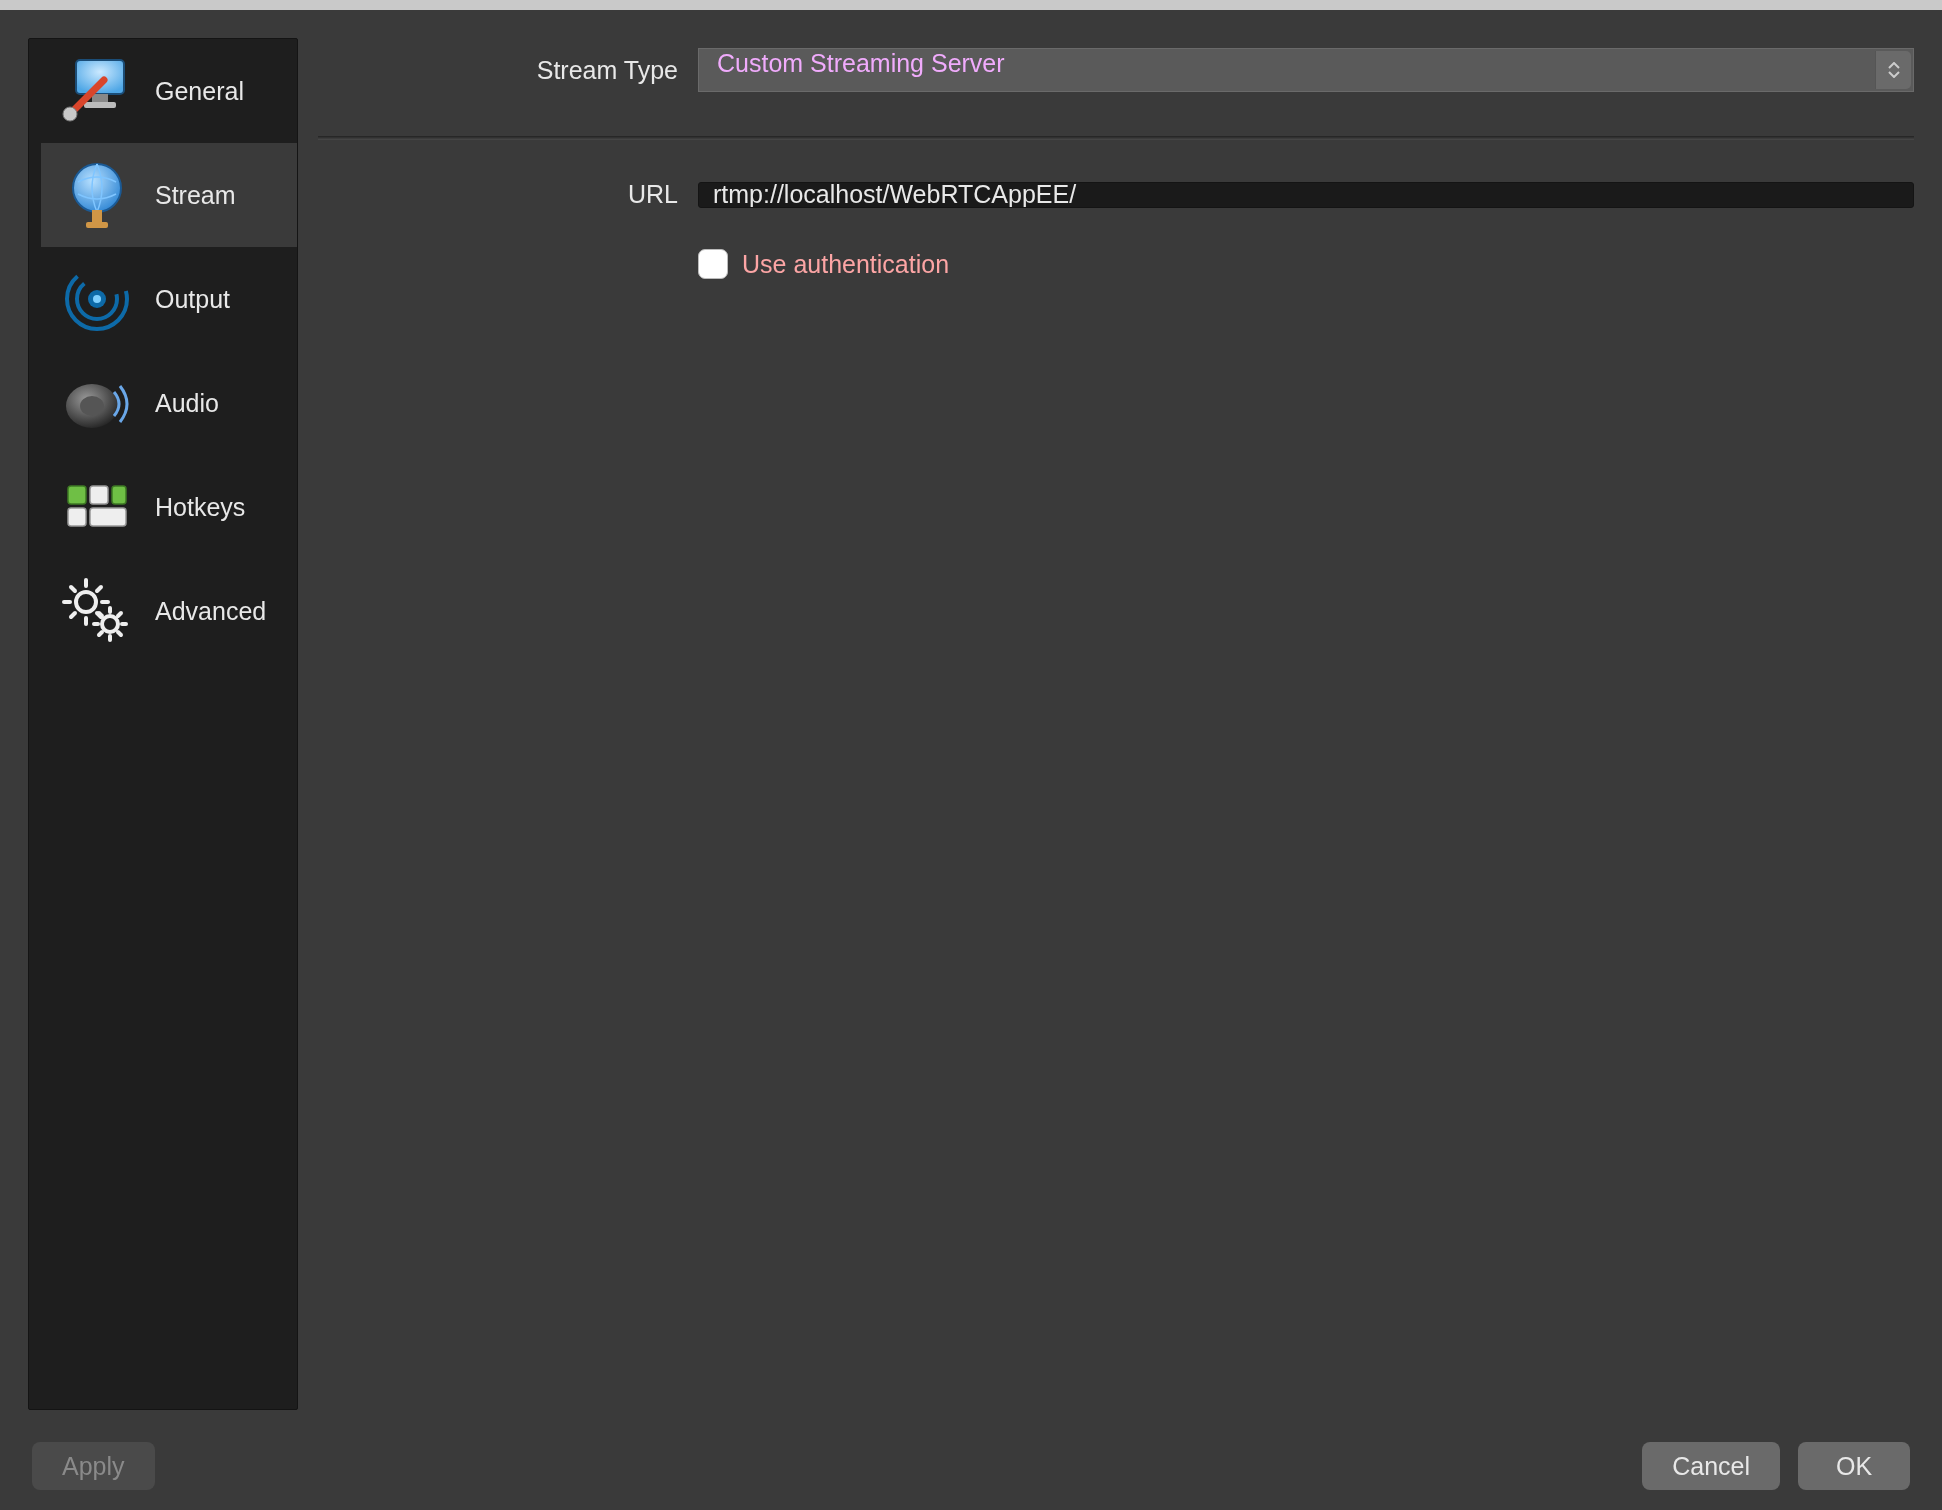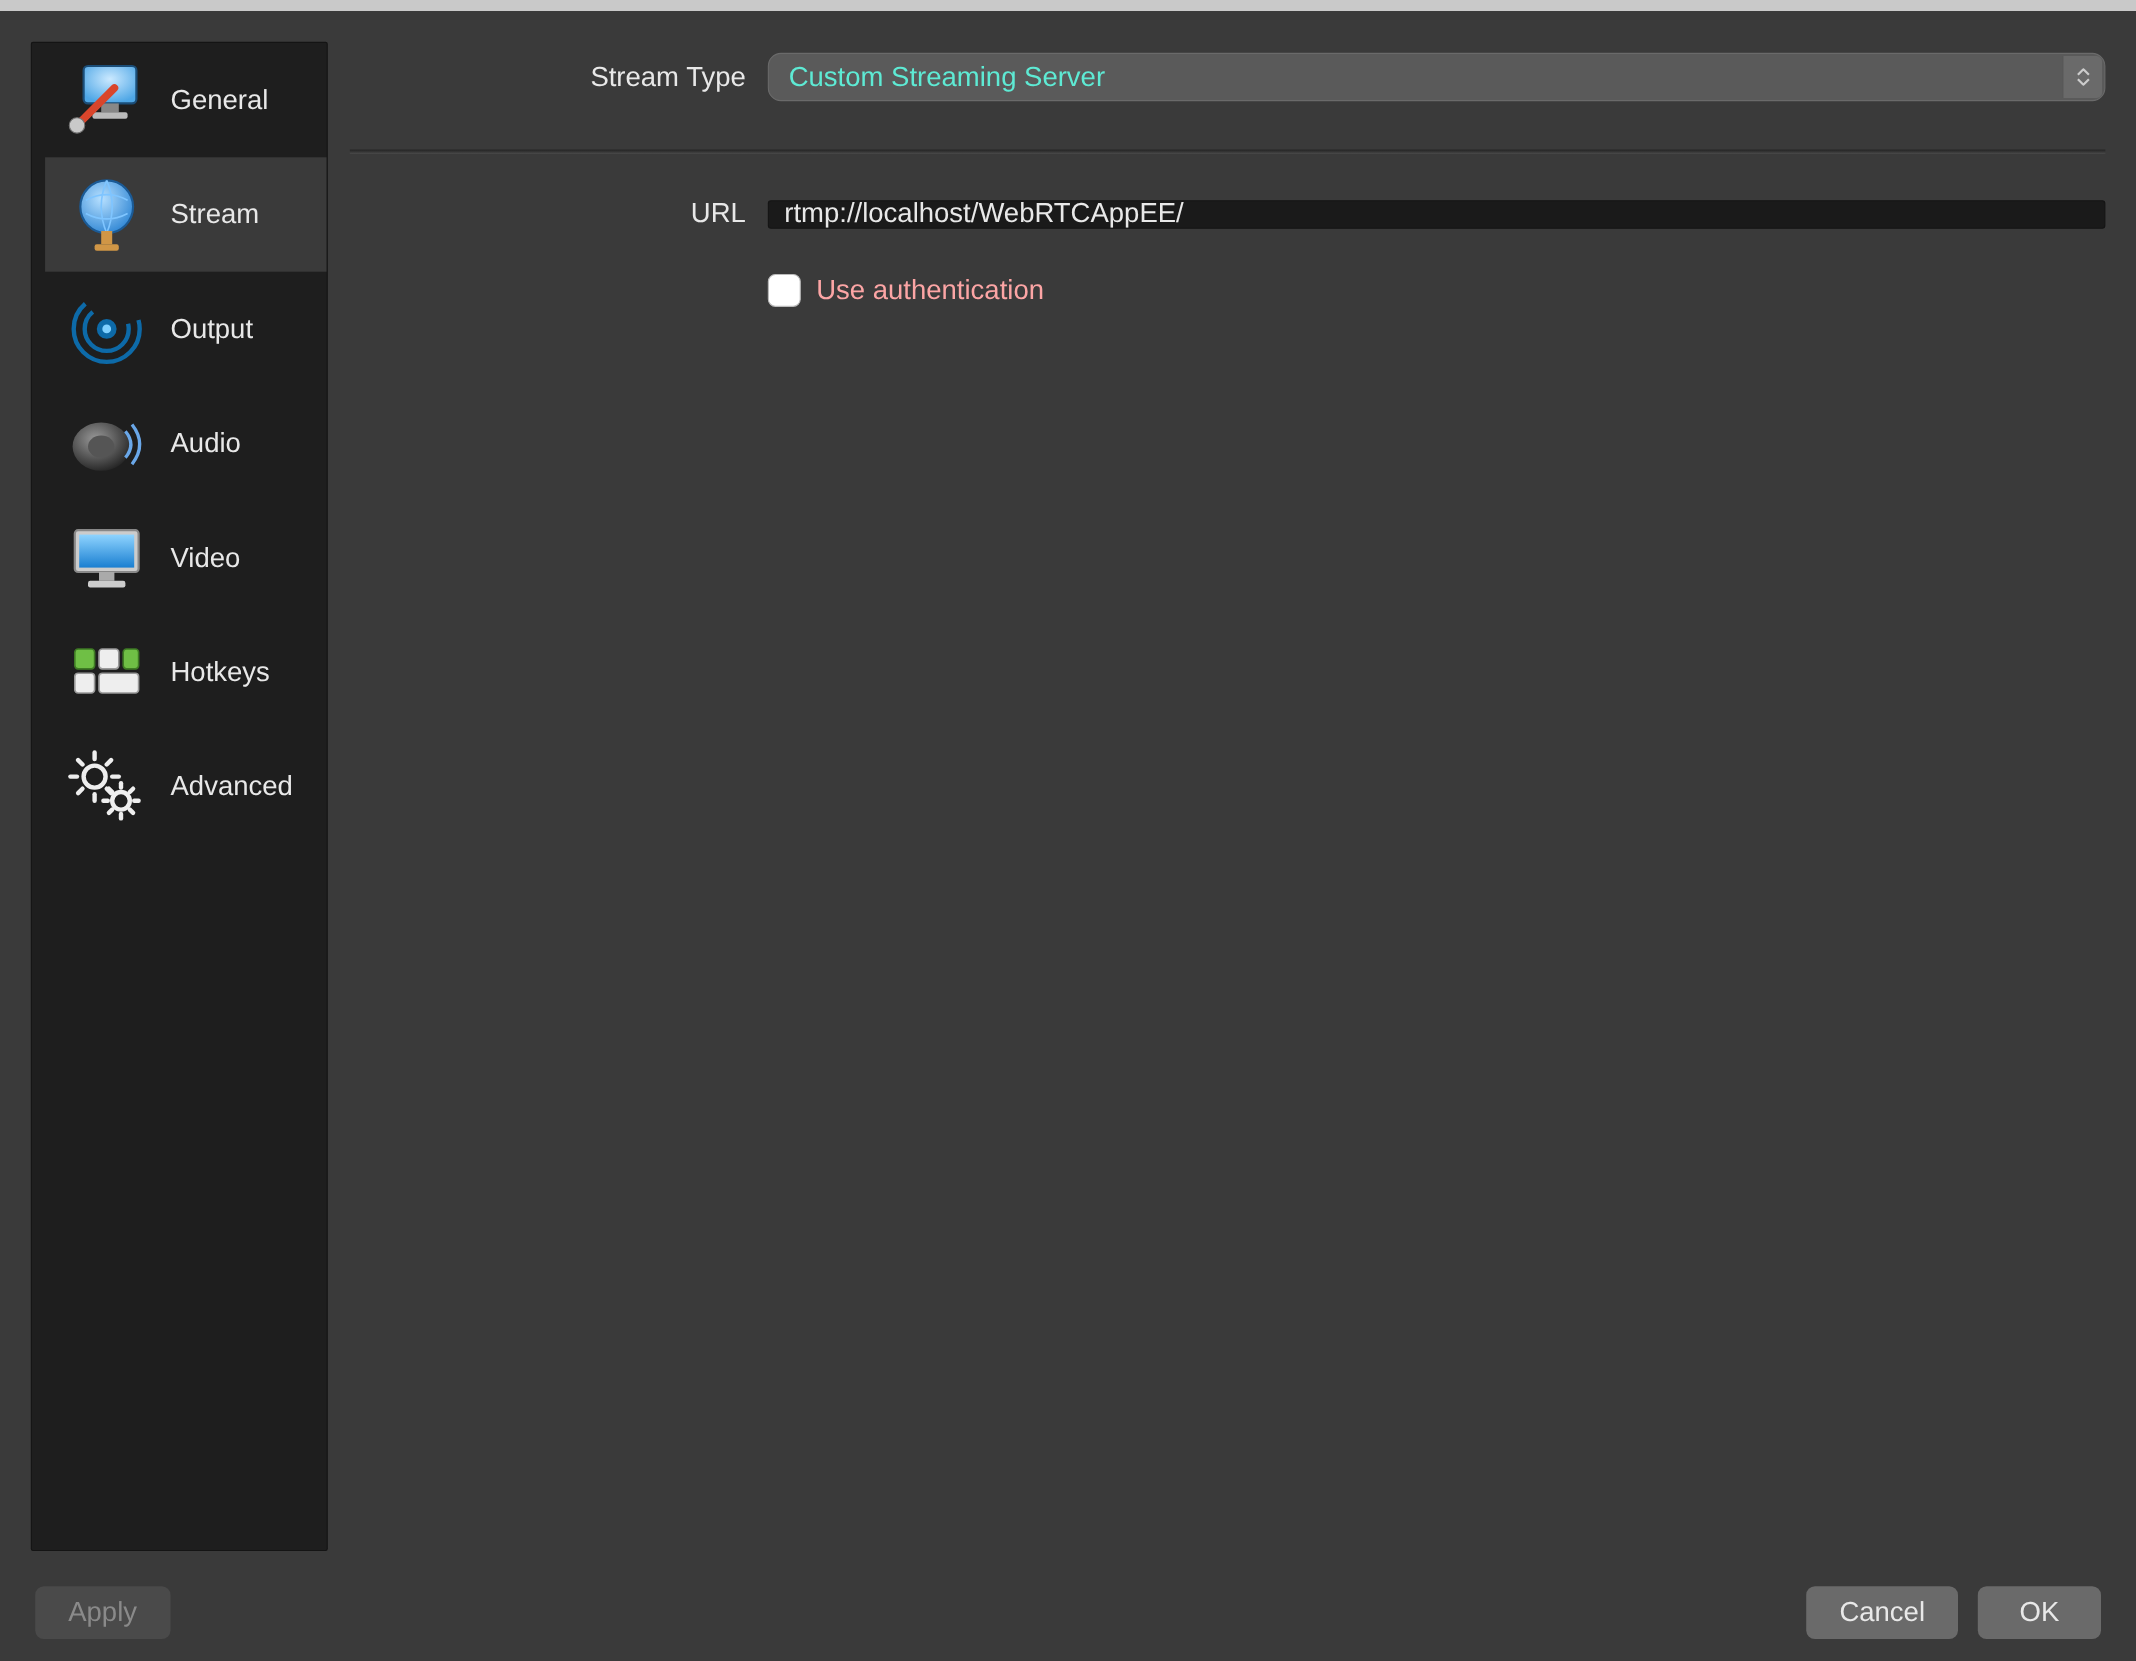--- a/index.html
+++ b/index.html
@@ -81,26 +81,25 @@
     text-align: right;
     padding-right: 20px;
     font-size: 25px;
     color: #e8e8e8;
   }
   .dropdown {
     flex: 1;
     height: 44px;
     background: #5a5a5a;
     border: 1px solid #6a6a6a;
-    border-radius: 12px;
-    display: flex;
-    align-items: center;
+    border-radius: 0;
+    display: flex;
     padding: 0 18px;
     font-size: 25px;
-    color: #5eead4;
+    color: #f0abfc;
     position: relative;
     cursor: pointer;
   }
   .dropdown-arrows {
     position: absolute;
     right: 2px;
     top: 2px;
     bottom: 2px;
     width: 36px;
     background: #6a6a6a;
@@ -255,37 +254,20 @@
               </defs>
               <ellipse cx="34" cy="42" rx="26" ry="22" fill="url(#gSpk)"></ellipse>
               <ellipse cx="34" cy="42" rx="12" ry="10" fill="#555"></ellipse>
               <path d="M56 28 Q66 40 56 52" stroke="#6aa7e8" stroke-width="3" fill="none"></path>
               <path d="M62 22 Q76 40 62 58" stroke="#6aa7e8" stroke-width="3" fill="none"></path>
             </svg>
           </span>
           <span>Audio</span>
         </div>
 
-        <div class="sidebar-item">
-          <span class="sidebar-icon">
-            <svg width="78" height="78" viewBox="0 0 78 78">
-              <defs>
-                <linearGradient id="gVid" x1="0" y1="0" x2="0" y2="1">
-                  <stop offset="0%" stop-color="#8fd4ff"></stop>
-                  <stop offset="100%" stop-color="#1a7fd1"></stop>
-                </linearGradient>
-              </defs>
-              <rect x="10" y="14" width="58" height="38" rx="3" fill="#ccc" stroke="#888" stroke-width="2"></rect>
-              <rect x="14" y="18" width="50" height="30" fill="url(#gVid)"></rect>
-              <rect x="32" y="52" width="14" height="8" fill="#aaa"></rect>
-              <rect x="22" y="60" width="34" height="6" rx="2" fill="#ccc"></rect>
-            </svg>
-          </span>
-          <span>Video</span>
-        </div>
 
         <div class="sidebar-item">
           <span class="sidebar-icon">
             <svg width="78" height="78" viewBox="0 0 78 78">
               <rect x="10" y="18" width="18" height="18" rx="3" fill="#6fbf45" stroke="#3e7a24" stroke-width="1.5"></rect>
               <rect x="32" y="18" width="18" height="18" rx="3" fill="#eee" stroke="#999" stroke-width="1.5"></rect>
               <rect x="54" y="18" width="14" height="18" rx="3" fill="#6fbf45" stroke="#3e7a24" stroke-width="1.5"></rect>
               <rect x="10" y="40" width="18" height="18" rx="3" fill="#eee" stroke="#999" stroke-width="1.5"></rect>
               <rect x="32" y="40" width="36" height="18" rx="3" fill="#eee" stroke="#999" stroke-width="1.5"></rect>
             </svg>

